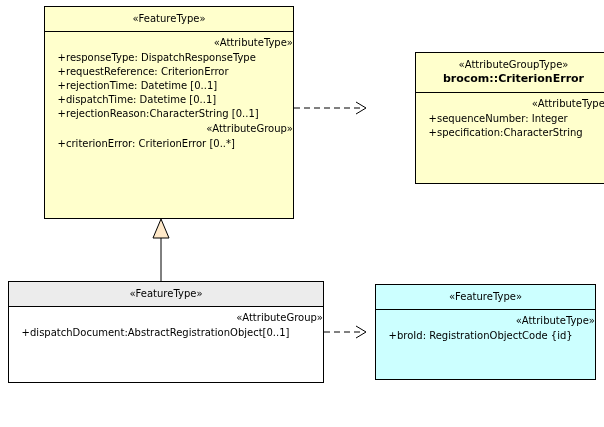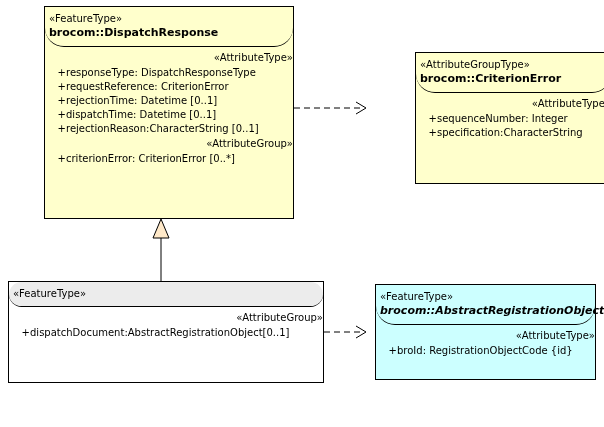--- a/index.html
+++ b/index.html
@@ -32,24 +32,23 @@
     box-sizing: border-box;
     border: 1px solid #000000;
     background: #ffffcc;
   }
   .umlbox.yellow { background: #ffffcc; }
   .umlbox.gray-head .hdr { background: #ececec; }
   .umlbox.cyan .hdr { background: #ccffff; }
   .umlbox.cyan { background: #ccffff; }
   .umlbox.white { background: #ffffff; }
   .hdr {
-    text-align: left;
+    text-align: center;
     padding: 5px 4px 6px 4px;
     border-bottom: 1px solid #000000;
-    border-radius: 19px;
   }
   .stereo {
     font-size: 10px;
     color: #000000;
     line-height: 13px;
   }
   .tname {
     font-size: 11px;
     font-weight: bold;
     line-height: 15px;
@@ -98,21 +97,20 @@
 
     <g>
       <line x1="324" y1="332" x2="364" y2="332" stroke="#000000" stroke-width="1" stroke-dasharray="6,4"></line>
       <polyline points="356,326 366,332 356,338" fill="none" stroke="#000000" stroke-width="1"></polyline>
     </g>
   </svg>
 
   <div class="umlbox yellow" style="left:44px; top:6px; width:250px; height:213px;">
     <div class="hdr">
       <div class="stereo">«FeatureType»</div>
-      <div class="tname">brocom::DispatchResponse</div>
     </div>
     <div class="section">
       <div class="sec-label">«AttributeType»</div>
       <div class="attr">
         <span class="vis">+</span>
         <span class="txt">responseType: DispatchResponseType</span>
       </div>
       <div class="attr">
         <span class="vis">+</span>
         <span class="txt">requestReference: CriterionError</span>
@@ -164,21 +162,20 @@
       <div class="attr">
         <span class="vis">+</span>
         <span class="txt">dispatchDocument:AbstractRegistrationObject[0..1]</span>
       </div>
     </div>
   </div>
 
   <div class="umlbox cyan" style="left:375px; top:284px; width:221px; height:96px;">
     <div class="hdr">
       <div class="stereo">«FeatureType»</div>
-      <div class="tname italic">brocom::AbstractRegistrationObject</div>
     </div>
     <div class="section">
       <div class="sec-label">«AttributeType»</div>
       <div class="attr">
         <span class="vis">+</span>
         <span class="txt">broId: RegistrationObjectCode {id}</span>
       </div>
     </div>
   </div>
 

